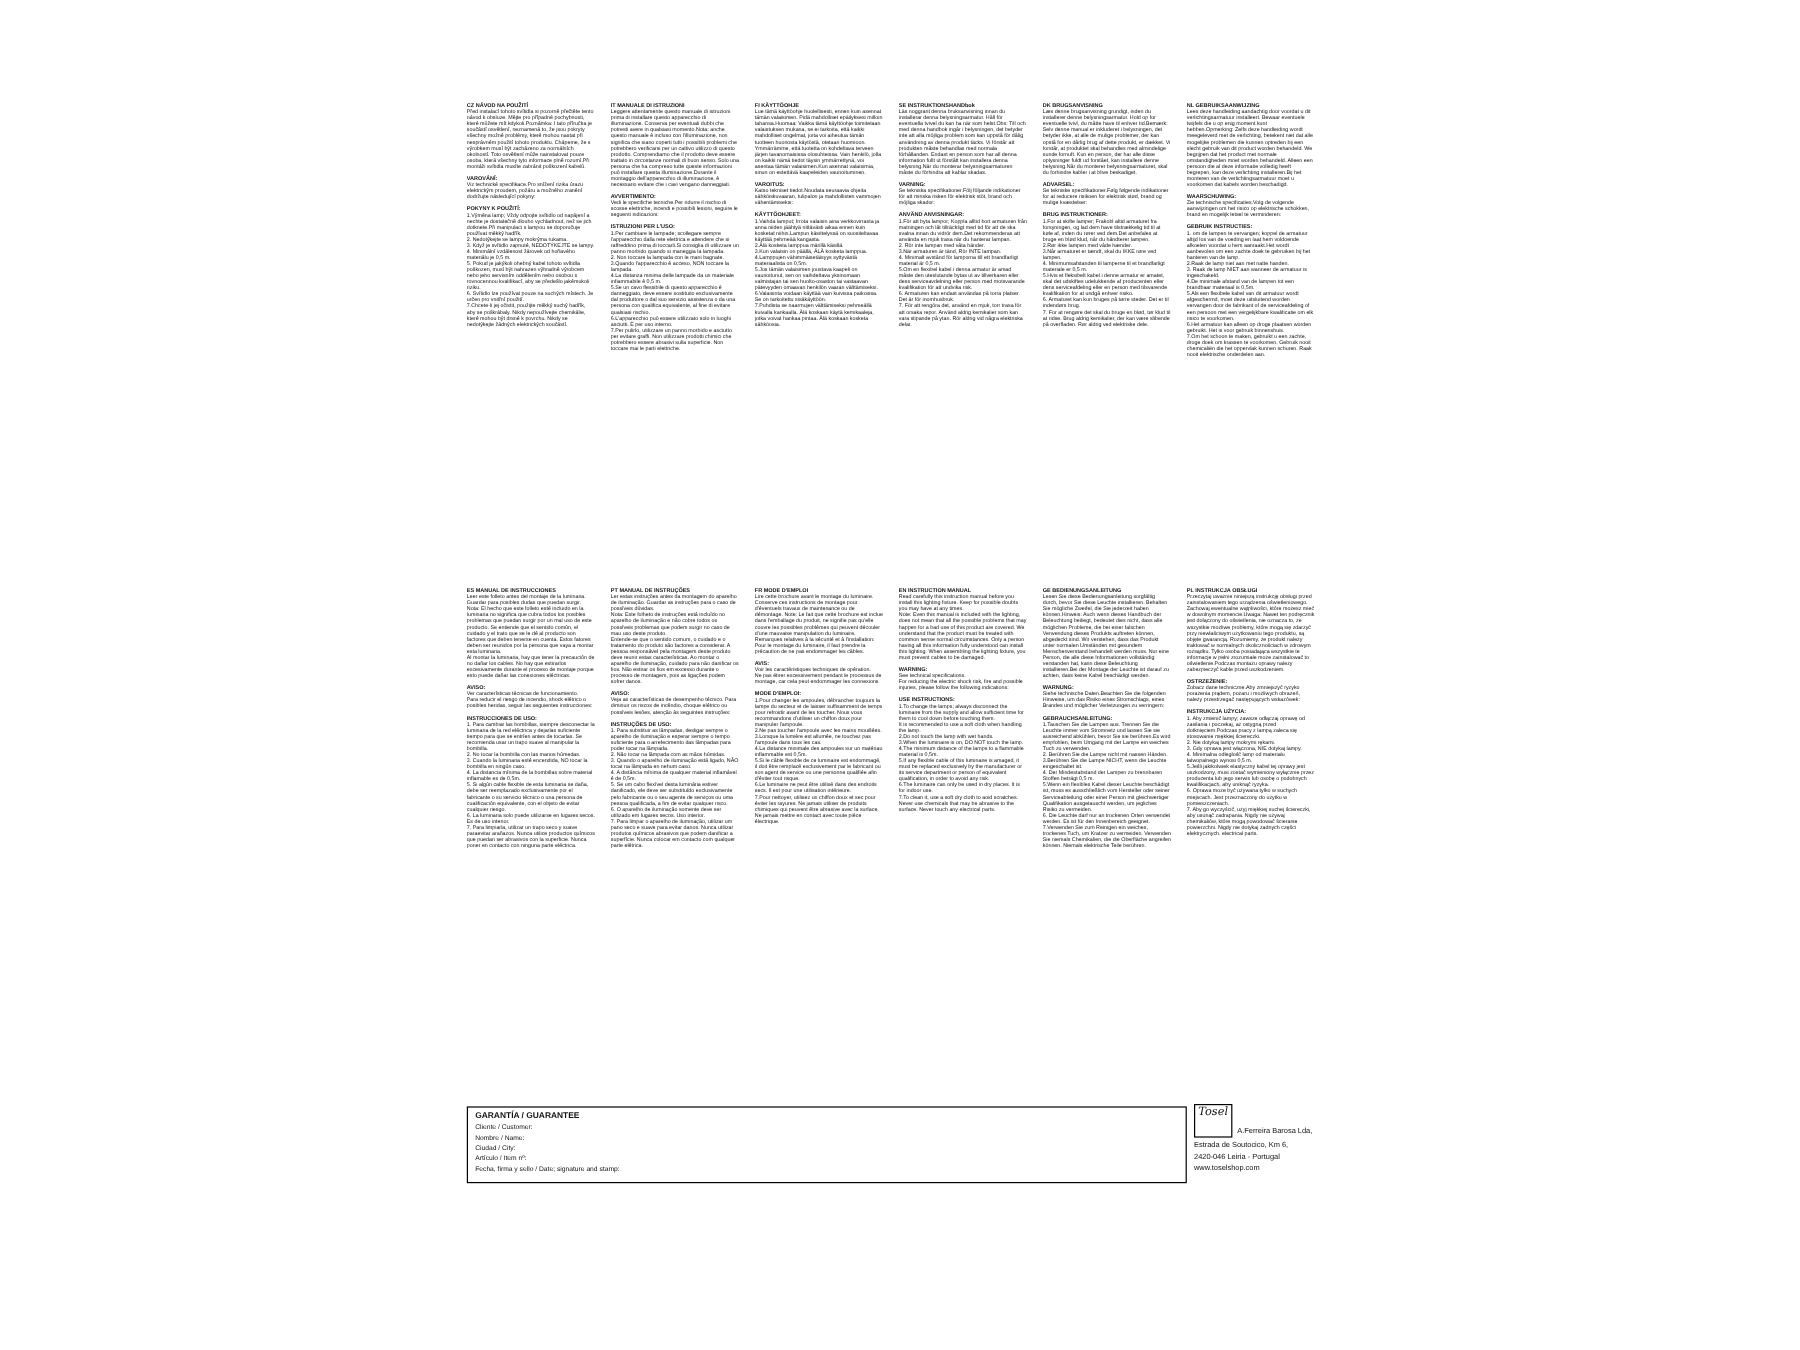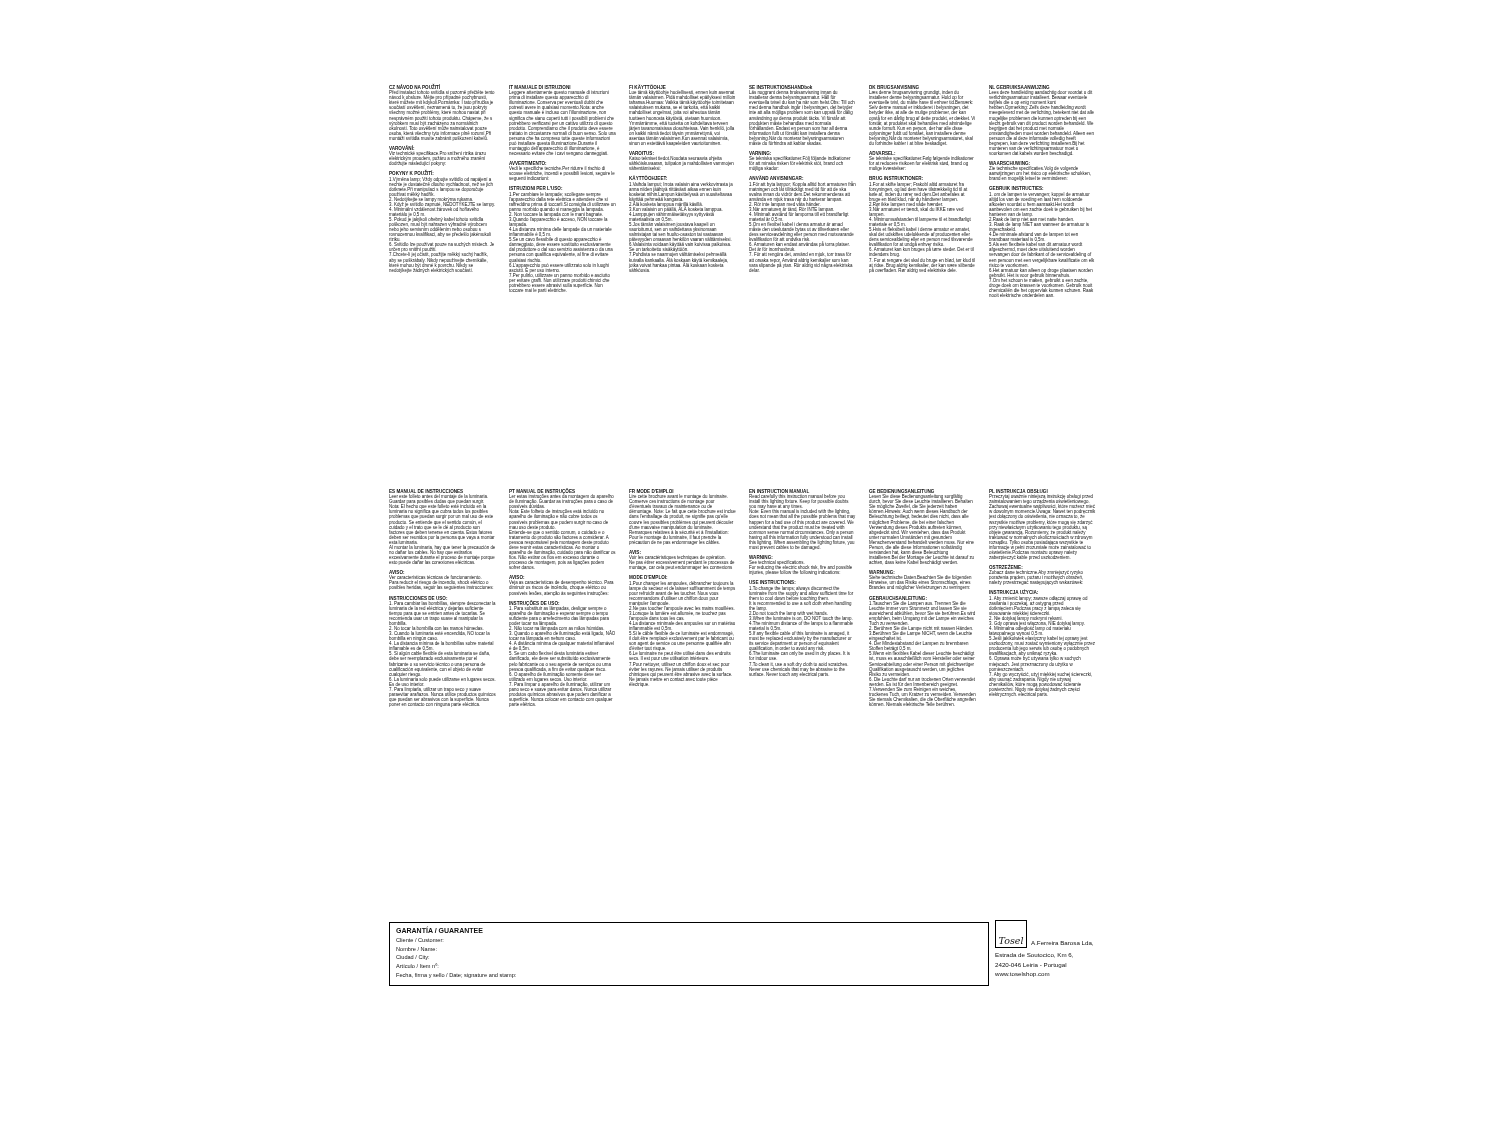--- a/index.html
+++ b/index.html
@@ -18,21 +18,21 @@
   .guarantee-box{
     position:absolute;left:389px;top:922px;width:600px;height:64px;
     border:1px solid #000;box-sizing:border-box;padding:4px 6px;
   }
   .g-title{font-size:7px;font-weight:bold;margin-bottom:2px;}
   .g-field{font-size:5.6px;line-height:1.55;}
   .company{position:absolute;left:995px;top:920px;width:160px;}
   .logo-row{display:flex;align-items:flex-end;gap:4px;}
   .logo{
     width:32px;height:28px;border:1.6px solid #000;box-sizing:border-box;
-    display:flex;align-items:flex-end;justify-content:center;
+    display:flex;justify-content:center;
     font-family:"DejaVu Serif", serif;font-style:italic;font-size:9.5px;padding-bottom:1px;
   }
   .c-name{font-size:6.2px;padding-bottom:2px;}
   .c-line{font-size:6.2px;line-height:1.55;}
   .c-lines{margin-top:2px;}
 </style>
 </head>
 <body>
 
 <div class="row row1">

